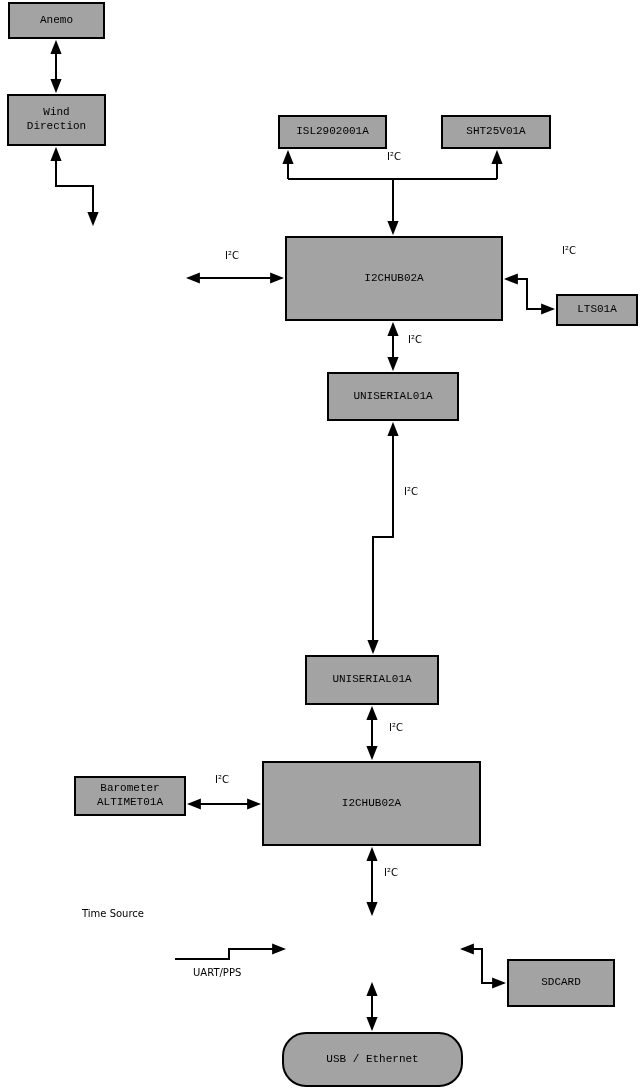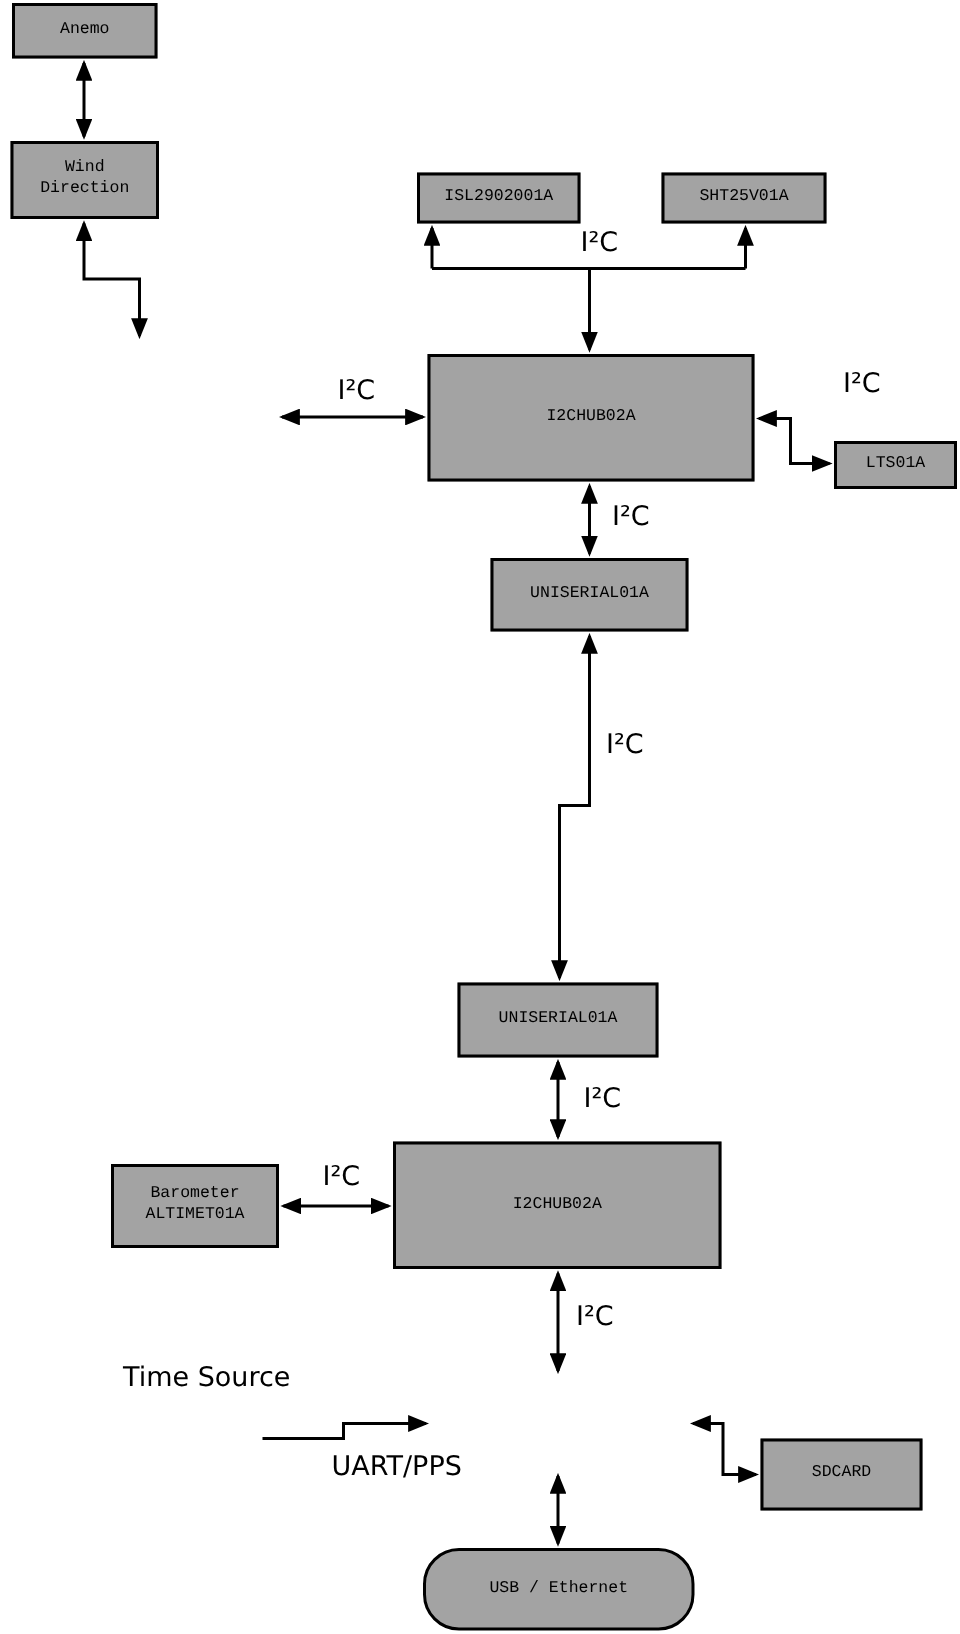--- a/index.html
+++ b/index.html
@@ -35,21 +35,21 @@
     line-height: 1.25;
     color: #000000;
     font-family: Liberation Mono, monospace;
   }
   .node-label {
     white-space: pre-line;
     padding: 0 3px;
   }
   .edge-label {
     position: absolute;
-    font-size: 18px;
+    font-size: 10px;
     color: #000000;
     white-space: nowrap;
   }
   polyline, line {
     fill: none;
     stroke: #000000;
     stroke-width: 2;
   }
 </style>
 </head>
@@ -111,21 +111,21 @@
   </div>
 
   <div class="node" style="left:327px; top:372px; width:132px; height:49px;">
     <span class="node-label">UNISERIAL01A</span>
   </div>
 
   <div class="node" style="left:305px; top:655px; width:134px; height:50px;">
     <span class="node-label">UNISERIAL01A</span>
   </div>
 
-  <div class="node" style="left:74px; top:776px; width:112px; height:56px;">
+  <div class="node" style="left:74px; top:776px; width:112px; height:40px;">
     <span class="node-label">Barometer
 ALTIMET01A</span>
   </div>
 
   <div class="node" style="left:262px; top:761px; width:219px; height:85px;">
     <span class="node-label">I2CHUB02A</span>
   </div>
 
 
 
@@ -140,15 +140,15 @@
   <div class="edge-label" style="left:225px; top:250px;">I²C</div>
   <div class="edge-label" style="left:387px; top:151px;">I²C</div>
   <div class="edge-label" style="left:562px; top:245px;">I²C</div>
   <div class="edge-label" style="left:408px; top:334px;">I²C</div>
   <div class="edge-label" style="left:404px; top:486px;">I²C</div>
   <div class="edge-label" style="left:389px; top:722px;">I²C</div>
   <div class="edge-label" style="left:215px; top:774px;">I²C</div>
   <div class="edge-label" style="left:384px; top:867px;">I²C</div>
 
   <div class="edge-label" style="left:82px; top:908px;">Time Source</div>
-  <div class="edge-label" style="left:193px; top:967px;margin-left:28px;">UART/PPS</div>
+  <div class="edge-label" style="left:193px; top:967px;">UART/PPS</div>
 
 </div>
 
 </body></html>

